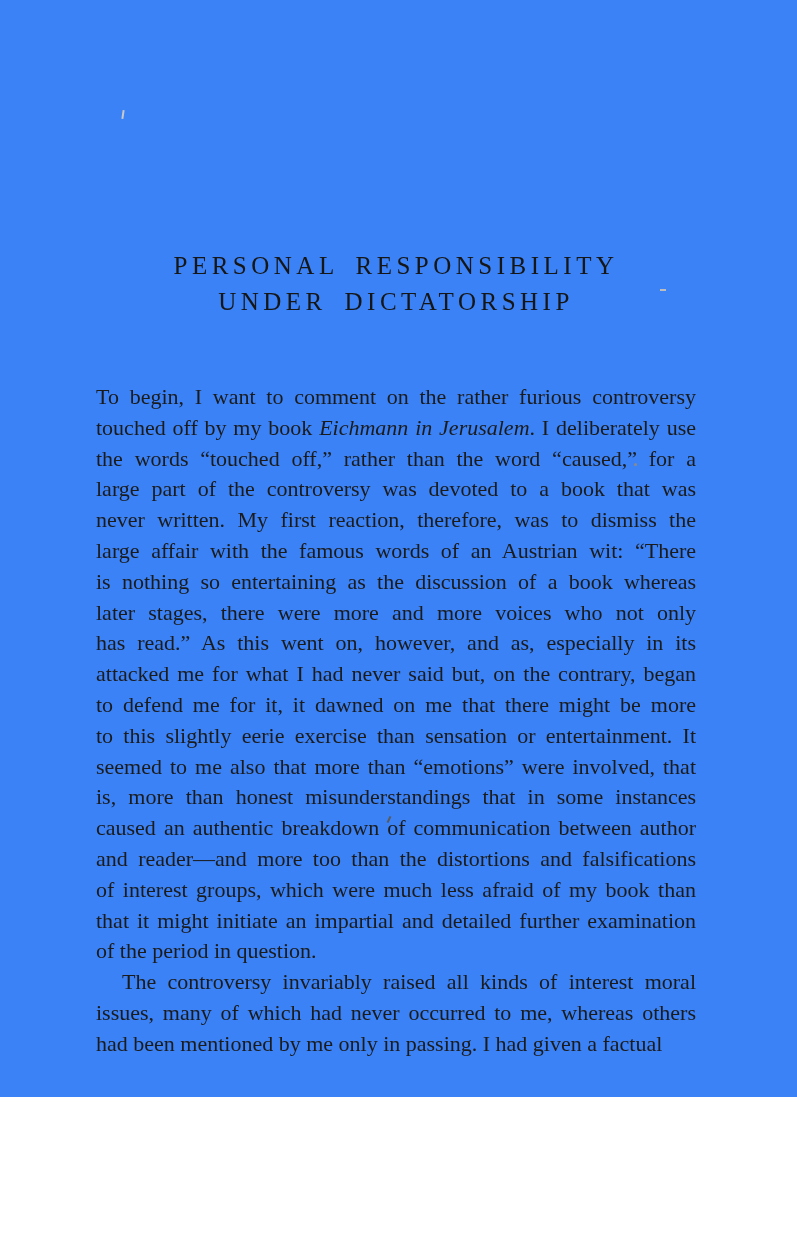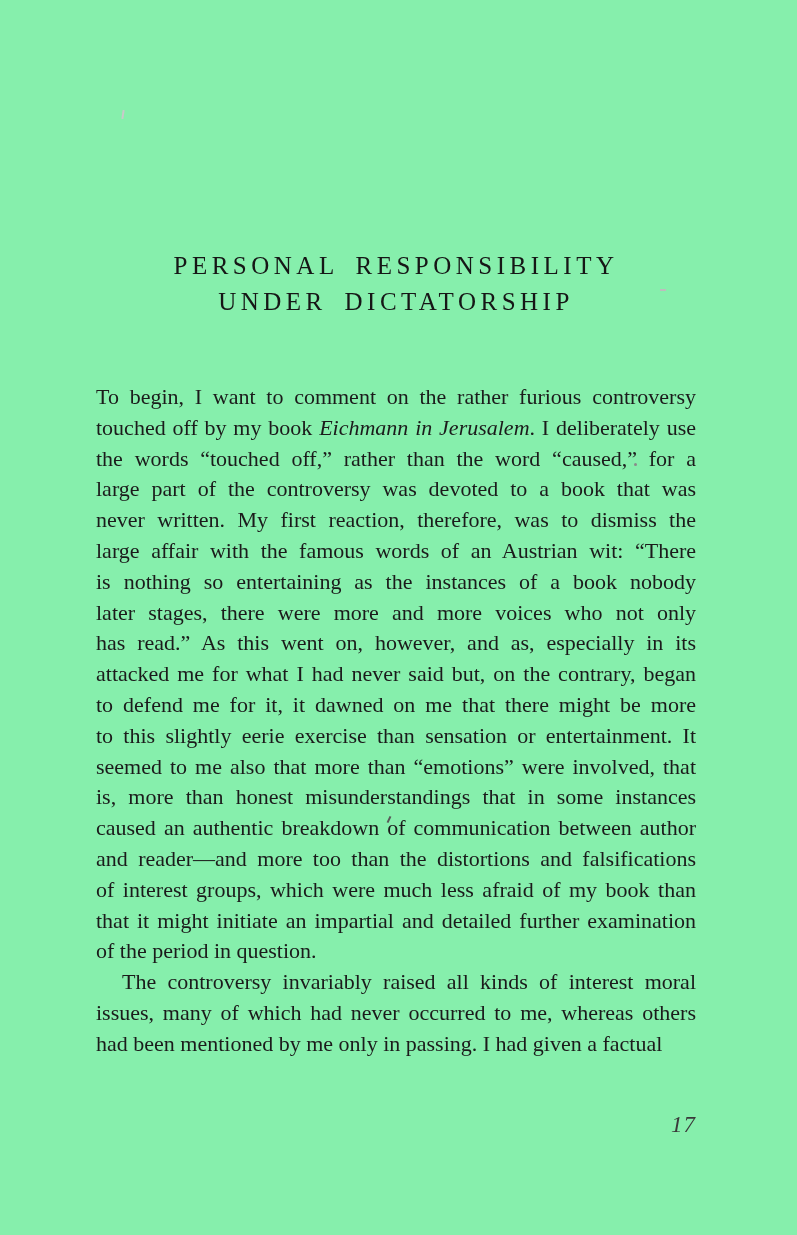--- a/index.html
+++ b/index.html
@@ -1,20 +1,20 @@
 <!DOCTYPE html>
 <html><head>
 <meta charset="utf-8">
 <style>
   html, body { margin: 0; padding: 0; background: #ffffff; }
   .page {
     position: relative;
     width: 797px;
-    height: 1235px;
-    background: #86efac;
+    height: 1097px;
+    background: #3b82f6;
     color: #1c1c1c;
     font-family: "Liberation Serif", serif;
     overflow: hidden;
   }
   .title-block {
     position: absolute;
     top: 248px;
     left: 96px;
     width: 600px;
     text-align: center;
@@ -75,21 +75,21 @@
   </div>
 
   <div class="body-text">
       <div class="para">
         <div class="line"><span class="rm">To begin, I want to comment on the rather furious controversy</span></div>
         <div class="line"><span class="rm">touched off by my book </span><span class="em">Eichmann in Jerusalem</span><span class="rm">. I deliberately use</span></div>
         <div class="line"><span class="rm">the words “touched off,” rather than the word “caused,” for a</span></div>
         <div class="line"><span class="rm">large part of the controversy was devoted to a book that was</span></div>
         <div class="line"><span class="rm">never written. My first reaction, therefore, was to dismiss the</span></div>
         <div class="line"><span class="rm">large affair with the famous words of an Austrian wit: “There</span></div>
-        <div class="line"><span class="rm">is nothing so entertaining as the instances of a book nobody</span></div>
+        <div class="line"><span class="rm">is nothing so entertaining as the discussion of a book whereas</span></div>
         <div class="line"><span class="rm">later stages, there were more and more voices who not only</span></div>
         <div class="line"><span class="rm">has read.” As this went on, however, and as, especially in its</span></div>
         <div class="line"><span class="rm">attacked me for what I had never said but, on the contrary, began</span></div>
         <div class="line"><span class="rm">to defend me for it, it dawned on me that there might be more</span></div>
         <div class="line"><span class="rm">to this slightly eerie exercise than sensation or entertainment. It</span></div>
         <div class="line"><span class="rm">seemed to me also that more than “emotions” were involved, that</span></div>
         <div class="line"><span class="rm">is, more than honest misunderstandings that in some instances</span></div>
         <div class="line"><span class="rm">caused an authentic breakdown of communication between author</span></div>
         <div class="line"><span class="rm">and reader—and more too than the distortions and falsifications</span></div>
         <div class="line"><span class="rm">of interest groups, which were much less afraid of my book than</span></div>

